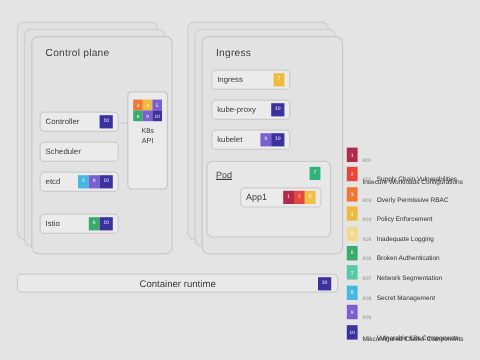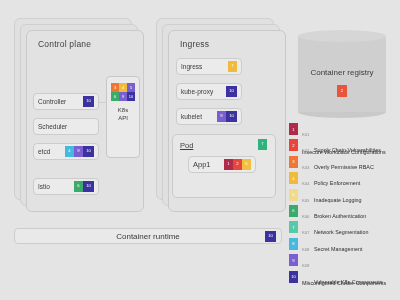--- a/index.html
+++ b/index.html
@@ -253,37 +253,30 @@
     <span class="badges">
       <span class="badge" style="background:#7a5fd0">9</span>
       <span class="badge wide" style="background:#3b32a0">10</span>
     </span>
   </div>
 
   <div class="pod-box" style="left:172px; top:134px; width:104px; height:64px;"></div>
   <div class="pod-title" style="left:180px; top:141px;">Pod</div>
   <span class="badge pod-badge" style="background:#2fb27c; left:258px; top:139px;">7</span>
 
-  <div class="node center" style="left:188px; top:156px; width:68px; height:17px; justify-content:space-between;">
+  <div class="node center" style="left:200px; top:156px; width:68px; height:17px; justify-content:space-between;">
     <span class="node-label">App1</span>
     <span class="badges">
       <span class="badge" style="background:#b02a4a">1</span>
       <span class="badge" style="background:#e8453c">2</span>
       <span class="badge" style="background:#f0c040">5</span>
     </span>
   </div>
 
 
-  <div class="cyl" style="left:298px; top:30px; width:88px; height:88px;">
-    <div class="cyl-bot"></div>
-    <div class="cyl-body"></div>
-    <div class="cyl-top"></div>
-    <div class="cyl-label" style="top:38px;">Container registry</div>
-    <span class="badge cyl-badge" style="background:#e8543c; left:39px; top:55px; width:10px; height:12px;">2</span>
-  </div>
 
   <div class="bar" style="left:14px; top:228px; width:268px; height:16px;">
     <span class="bar-label">Container runtime</span>
     <span class="badges">
       <span class="badge wide" style="background:#3b32a0">10</span>
     </span>
   </div>
 
 
   <div class="legend" style="left:289px; top:122px; width:108px;">

